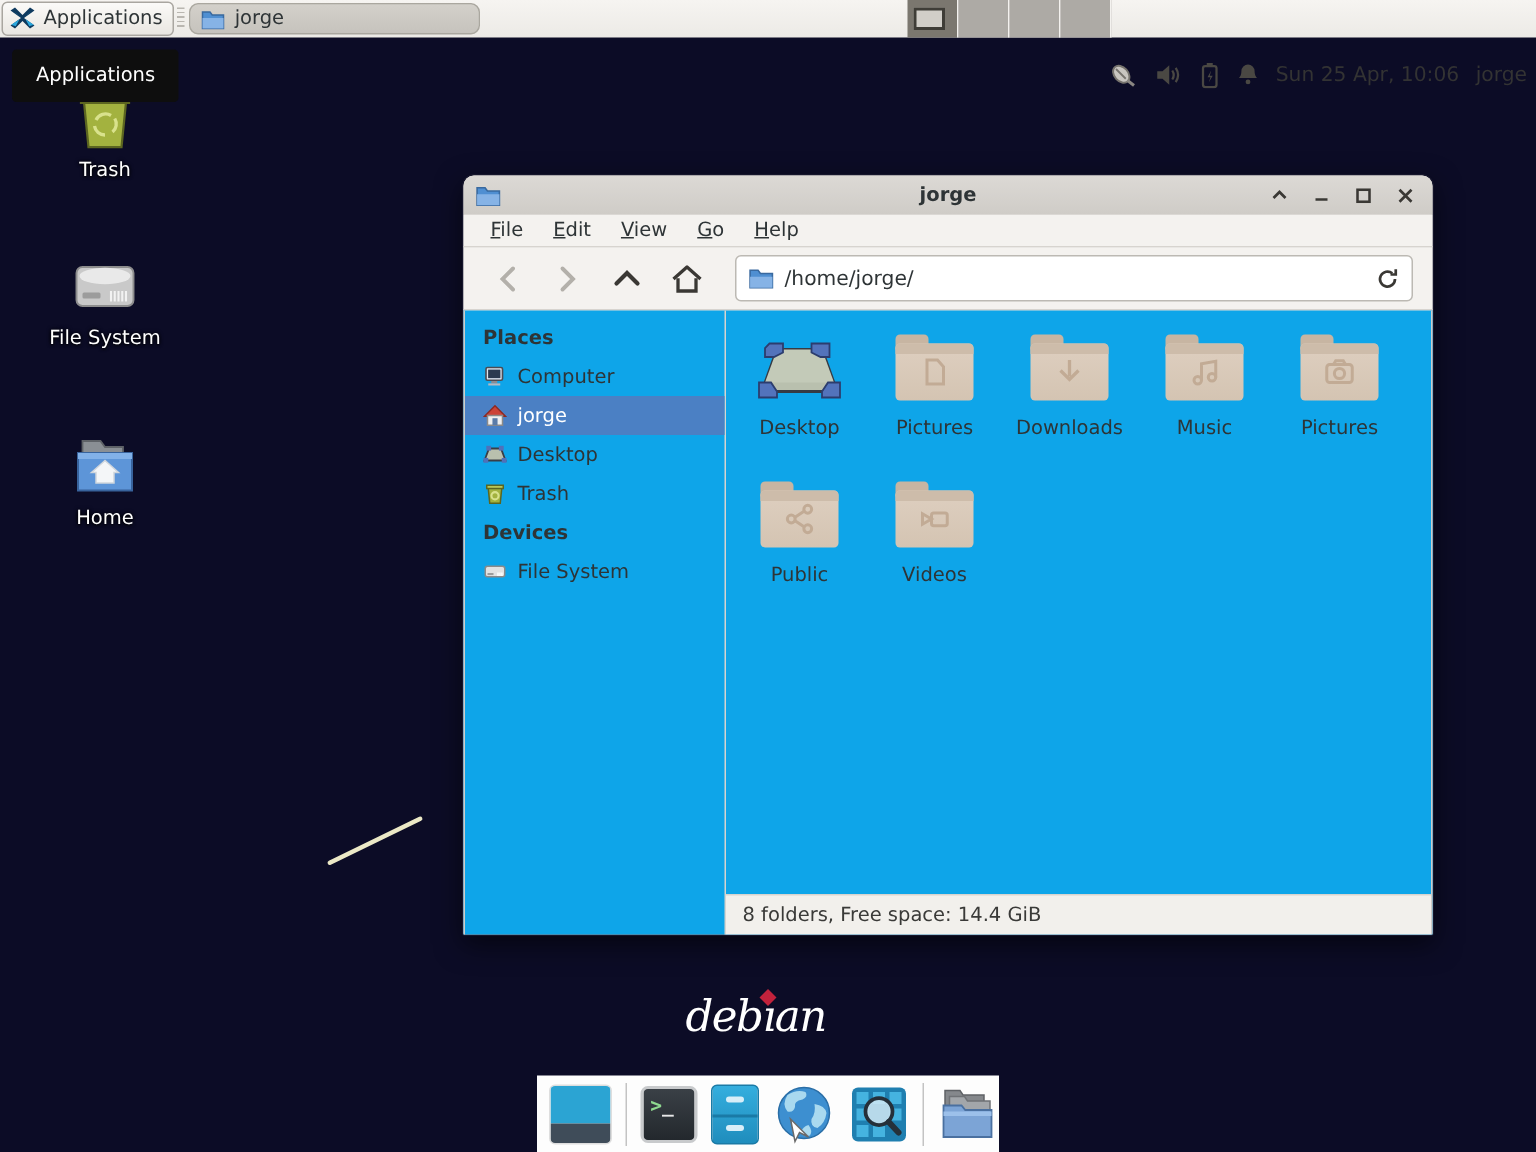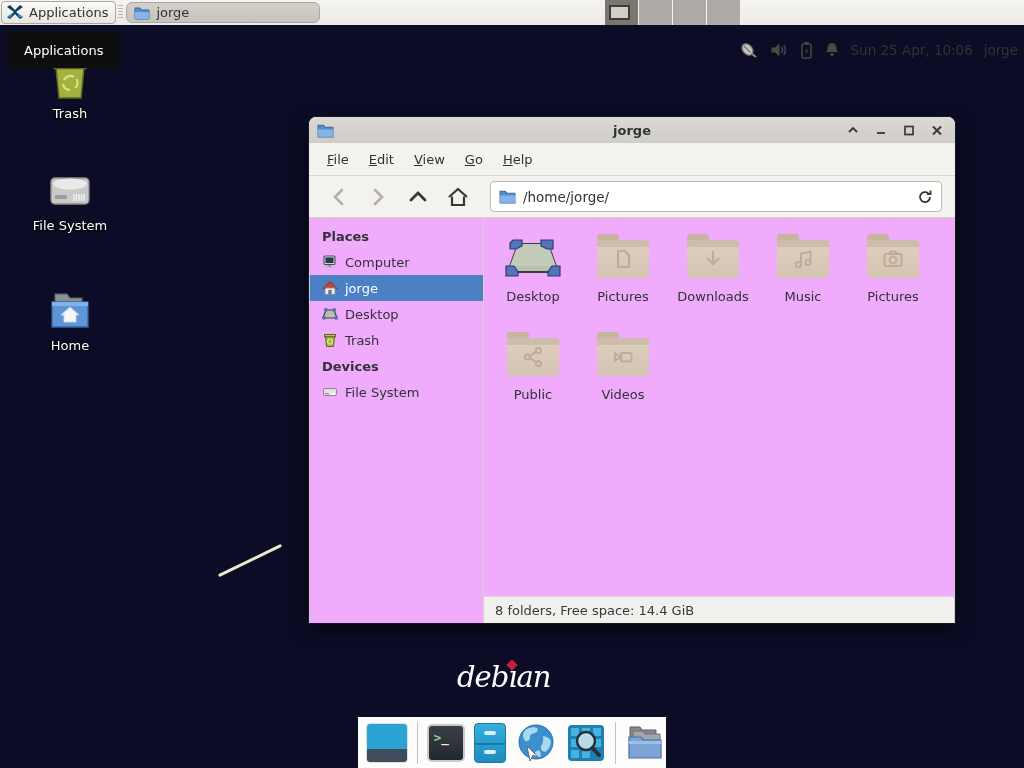--- a/index.html
+++ b/index.html
@@ -49,31 +49,31 @@
 
   
   .window { position:absolute; left:308px; top:116px; width:648px; height:508px;
             border:1px solid #15152b; border-radius:8px 8px 2px 2px;
             box-shadow:0 6px 18px rgba(0,0,0,.55); background:#dad7d2; display:flex; flex-direction:column; }
   .titlebar { height:26px; background:linear-gradient(#dcd9d5,#cfccc7); border-radius:7px 7px 0 0;
               display:flex; align-items:center; padding:0 8px; position:relative; }
   .titlebar .wtitle { position:absolute; left:0; right:0; text-align:center; font-weight:bold; font-size:13px; }
   .winctrls { margin-left:auto; display:flex; gap:8px; z-index:2; }
   .wbtn { width:20px; height:20px; display:flex; align-items:center; justify-content:center; }
-  .menubar { height:33px; background:#f4f2ef; border-bottom:1px solid #d7d4cf; display:flex; align-items:center;
+  .menubar { height:22px; background:#f4f2ef; border-bottom:1px solid #d7d4cf; display:flex; align-items:center;
              padding-left:8px; }
   .menu-item { display:inline-block; padding:4px 10px; }
   .menu-item::first-letter { text-decoration:underline; }
   .toolbar { height:42px; background:#f4f2ef; border-bottom:1px solid #d7d4cf; display:flex; align-items:center;
              padding:0 13px; gap:8px; }
   .navbtn { width:32px; height:30px; display:flex; align-items:center; justify-content:center; }
   .pathbar { flex:1; height:31px; margin-left:8px; background:#fff; border:1px solid #bcb9b3; border-radius:4px;
              display:flex; align-items:center; padding:0 8px; gap:7px; }
   .pathbar .ptext { flex:1; font-size:13.5px; }
-  .wbody { flex:1; display:flex; background:#f0abfc; min-height:0; border-left:1px solid #cfccc7;
+  .wbody { flex:1; display:flex; background:#0ea5e9; min-height:0; border-left:1px solid #cfccc7;
            border-right:1px solid #cfccc7; }
   .sidebar { width:174px; border-right:1px solid #d7d4cf; padding-top:5px; }
   .side-h { font-weight:bold; padding:6px 0 5px 12px; }
   .side-item { height:26px; display:flex; align-items:center; gap:7px; padding-left:12px; }
   .side-item.sel { background:#4b80c4; color:#fff; }
   .rightcol { flex:1; display:flex; flex-direction:column; min-width:0; }
   .files { flex:1; padding:14px 0 0 4px; display:grid; grid-template-columns:repeat(5,90px);
            grid-auto-rows:98px; justify-items:center; align-content:start; }
   .file-item { width:86px; display:flex; flex-direction:column; align-items:center; }
   .flabel { margin-top:9px; font-size:13px; }

